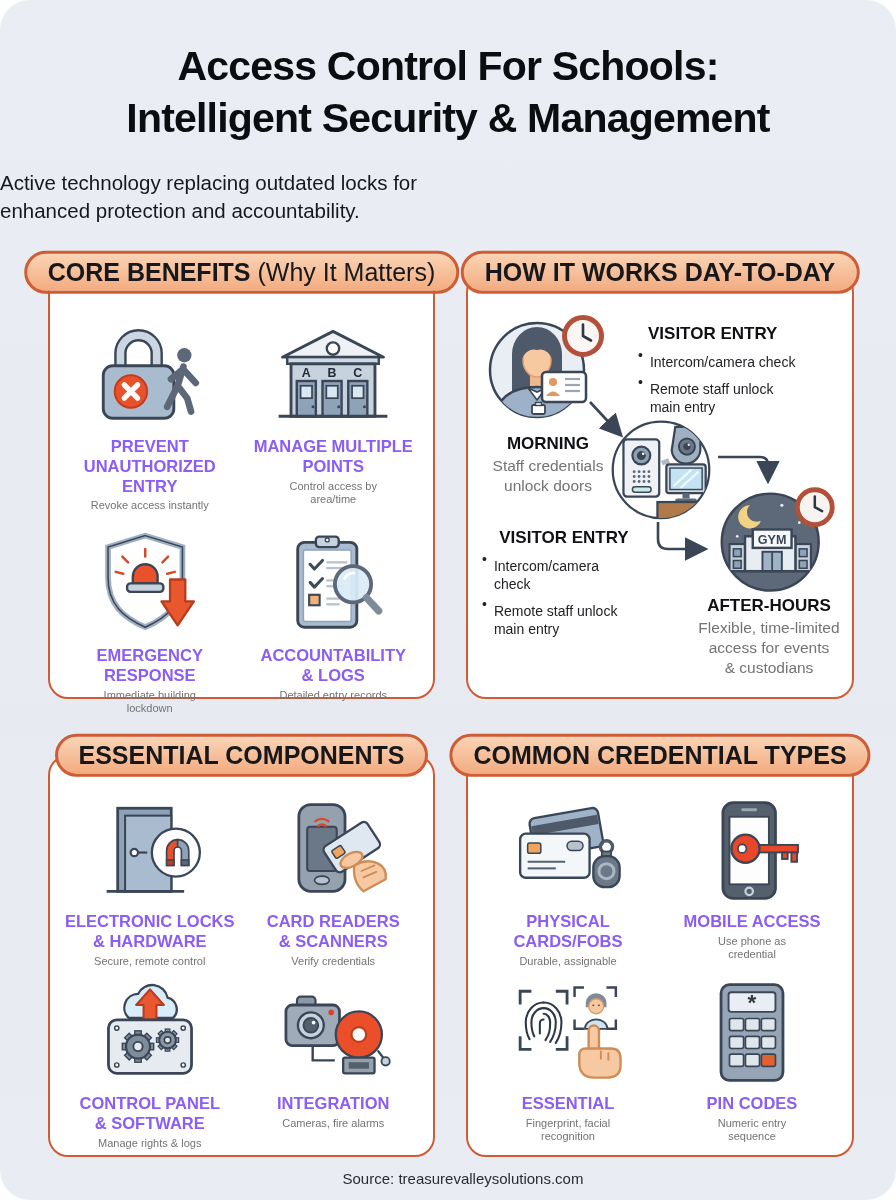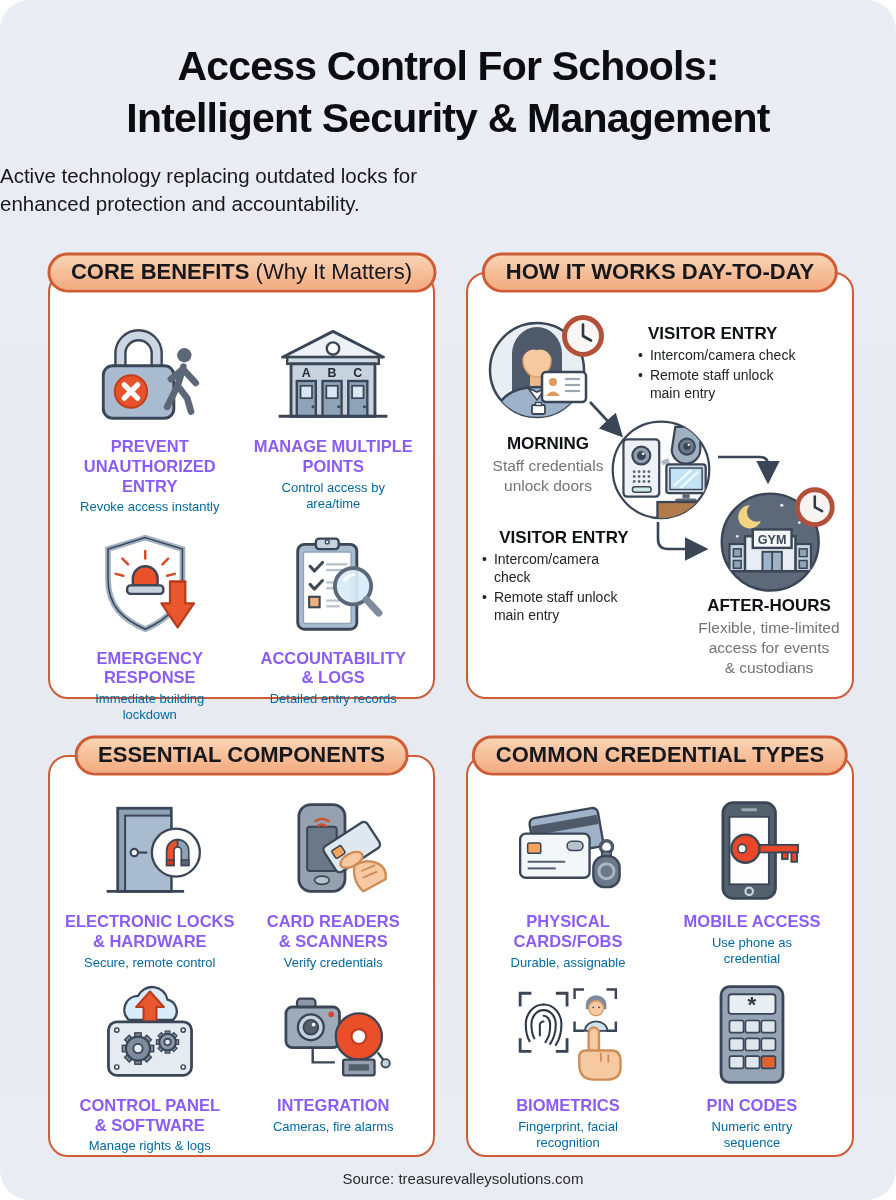--- a/index.html
+++ b/index.html
@@ -1,42 +1,42 @@
 <!DOCTYPE html>
 <html><head>
 <meta charset="utf-8">
 <style>
   html,body{margin:0;padding:0;width:896px;height:1200px;overflow:hidden;background:#ffffff;
     font-family:"Liberation Sans",sans-serif;-webkit-font-smoothing:antialiased;}
   .page{position:absolute;inset:0;background:linear-gradient(180deg,#eaeef4 0%,#e7ebf1 60%,#e9edf3 100%);
     border-radius:30px;overflow:hidden;}
-  .preline{white-space:pre-line;}
+  .preline{white-space:pre-line;margin-top:7px;}
   
   .main-title{position:absolute;top:40px;left:0;right:0;text-align:center;font-size:41px;font-weight:700;
     color:#0c0d10;line-height:1.28;letter-spacing:-0.8px;}
   .subtitle{position:absolute;top:162px;left:0;right:0;font-size:20.5px;color:#17181c;line-height:1.37;}
   
   .panel{position:absolute;background:#ffffff;border:2px solid #cf5c35;border-radius:20px;}
   #panel-core{left:48px;top:272px;width:383px;height:423px;}
   #panel-flow{left:466px;top:272px;width:384px;height:423px;}
   #panel-components{left:48px;top:755px;width:383px;height:398px;}
   #panel-credentials{left:466px;top:755px;width:384px;height:398px;}
   .pill{position:absolute;top:0;left:50%;transform:translate(-50%,-54%);
     background:linear-gradient(180deg,#f9d4b5 0%,#f3ab80 100%);
     border:3px solid #cf5c35;border-radius:999px;padding:4px 21px;white-space:nowrap;
-    font-size:22px;color:#17181c;font-weight:400;}
+    font-size:25px;color:#17181c;font-weight:400;}
   .pill b{font-weight:700;}
   
   .grid{position:absolute;left:8px;right:8px;top:30px;bottom:4px;display:grid;
     grid-template-columns:1fr 1fr;grid-template-rows:1fr 1fr;}
   .cell{display:flex;flex-direction:column;align-items:center;padding-top:12px;}
   .icon-box{height:112px;display:flex;align-items:center;justify-content:center;}
   .grid.short .icon-box{height:104px;}
   .cell-title{font-weight:700;font-size:16.5px;color:#8b5cf6;text-align:center;line-height:1.2;margin-top:9px;}
-  .cell-desc{font-size:13px;color:#0369a1;text-align:center;line-height:1.24;margin-top:3px;}
+  .cell-desc{font-size:11px;color:#737373;text-align:center;line-height:1.24;margin-top:3px;}
   
   .flow-node{position:absolute;}
   .flow-title{font-weight:700;font-size:17px;color:#101114;line-height:1.2;}
   .flow-desc{font-size:15.5px;color:#737373;line-height:1.27;margin-top:2px;}
   .center{text-align:center;}
   .bullets{margin-top:3px;}
   .bullet{display:flex;font-size:14px;color:#222327;line-height:1.27;margin-top:2px;}
   .bullet::before{content:"\2022";margin:0 7px 0 2px;}
   .arrows{position:absolute;inset:0;pointer-events:none;}
   svg text{font-family:"Liberation Sans",sans-serif;}
@@ -551,21 +551,21 @@
                 <circle cx="98" cy="27" r="1"></circle>
               </g>
             <path d="M83 52 a12 10 0 0 1 24 0 z" fill="#cfe4f1" stroke="#3a4656" stroke-width="1.8"></path>
             <g fill="#f7c9a2" stroke="#cf8c55" stroke-width="2.5" stroke-linejoin="round">
               <path d="M87 54 a5.5 5.5 0 0 1 11 0 v24 h-11 z"></path>
               <path d="M77 80 q0 -7 7 -7 h27 q10 0 10 11 v7 q0 13 -15 13 h-13 q-16 0 -16 -16 z"></path>
             </g>
             <path d="M100 76 v8 M108 78 v7" fill="none" stroke="#cf8c55" stroke-width="2" stroke-linecap="round"></path>
           </svg>
         </div>
-        <div class="cell-title preline">BIOMETRICS</div>
+        <div class="cell-title preline">ESSENTIAL</div>
         <div class="cell-desc preline">Fingerprint, facial
 recognition</div>
       </div>
 
       <div class="cell">
         <div class="icon-box">
           <svg width="122" viewBox="0 0 130 112">
             <rect x="32" y="5" width="66" height="102" rx="9" fill="#95a5b6" stroke="#3a4656" stroke-width="3"></rect>
             <rect x="40" y="13" width="50" height="21" rx="3" fill="#e8eef3" stroke="#3a4656" stroke-width="2"></rect>
             <text x="65" y="32" font-size="24" font-weight="bold" fill="#2d3844" text-anchor="middle">*</text>

